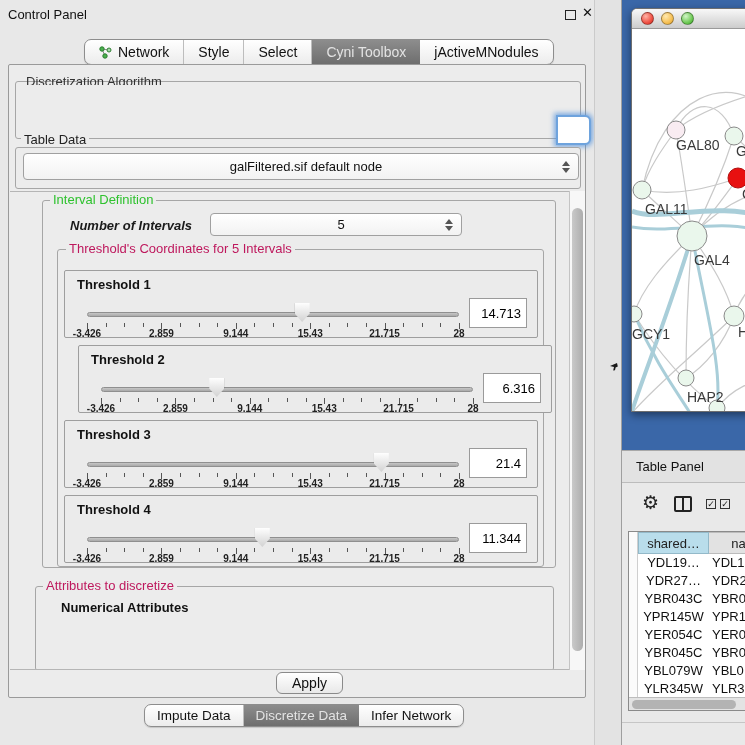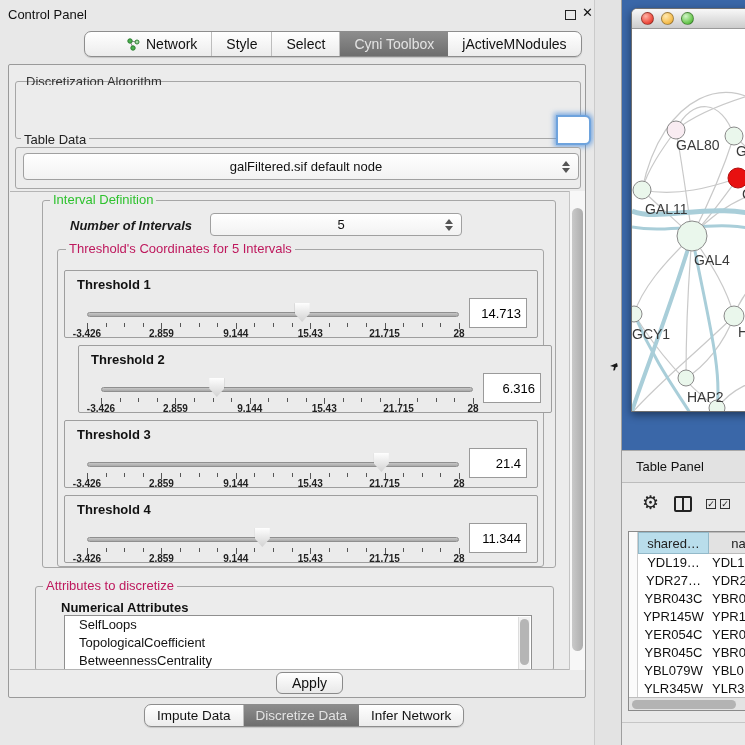--- a/index.html
+++ b/index.html
@@ -14,21 +14,21 @@
   .win-btn-float { position:absolute; left:565px; top:10px; width:11px; height:10px; border:1.5px solid #222; background:transparent; }
   .win-btn-close { position:absolute; left:582px; top:5px; font-size:13px; font-weight:bold; color:#111; }
 
   
   .segbar { position:absolute; display:flex; height:26px; border:1px solid #8d8d8d; border-radius:7px;
             overflow:hidden; background:linear-gradient(#ffffff,#ececec); box-shadow:0 1px 1px rgba(0,0,0,.15); }
   .seg { display:flex; align-items:center; gap:6px; padding:0 14px; font-size:14px; color:#111;
          border-right:1px solid #bdbdbd; cursor:default; white-space:nowrap; }
   .seg:last-child { border-right:none; }
   .seg.selected { background:linear-gradient(#8d8d8d,#6e6e6e); color:#e3e3e3; border-right:none; }
-  #top-tabs { left:84px; top:31px;padding-left:28px; }
+  #top-tabs { left:84px; top:39px; }
   #bottom-tabs { left:144px; top:704px; height:23px; }
   #bottom-tabs .seg { font-size:13.5px; padding:0 12px; }
 
   
   #outer-panel { position:absolute; left:8px; top:64px; width:578px; height:634px; background:#ececec;
                  border:1px solid #9a9a9a; border-radius:2px; }
 
   .groupbox { position:absolute; border:1px solid #a6a6a6; border-radius:3px; background:#ececec; }
   .grouplabel { position:absolute; font-size:13px; background:#ececec; padding:0 3px; white-space:nowrap; }
   .lbl-black { color:#222; } .lbl-green { color:#2ec22e; } .lbl-blue { color:#be185d; }
@@ -346,29 +346,20 @@
               <div class="ticklabel" style="left: 319.6px;">21.715</div>
               <div class="ticklabel" style="left: 394px;">28</div>
               <div class="thr-thumb" style="left: 189.84px;"></div>
               <input class="thr-value" value="11.344" style="">
             </div>
           </div>
 
         <div class="groupbox" id="attr-group"></div>
         <div class="grouplabel lbl-blue" id="attr-label">Attributes to discretize</div>
         <div id="attr-listlabel">Numerical Attributes</div>
-        <div id="attr-list">
-
-        <div class="item">SelfLoops</div>
-            <div class="item">TopologicalCoefficient</div>
-            <div class="item">BetweennessCentrality</div>
-            <div class="vscroll">
-              <div class="thumb"></div>
-            </div>
-          </div>
 
       </div>
       <div id="main-vscroll">
           <div class="thumb" style="top:17px; height:443px;"></div>
         </div>
 
       <div id="apply-btn">Apply</div>
     </div>
 
     <div class="segbar" id="bottom-tabs">

